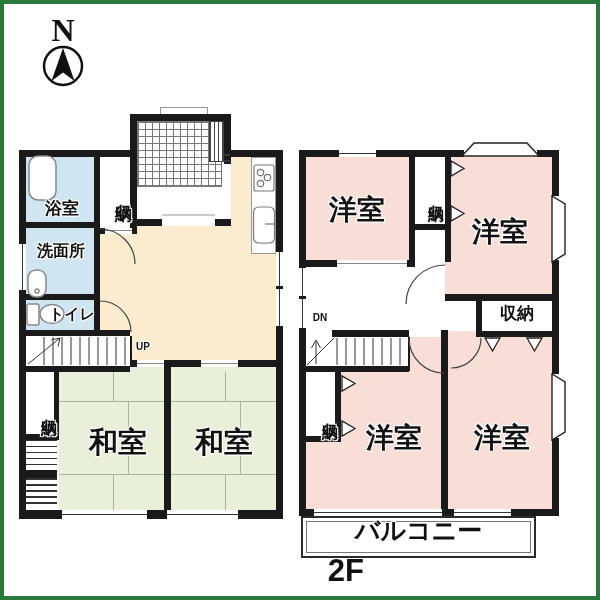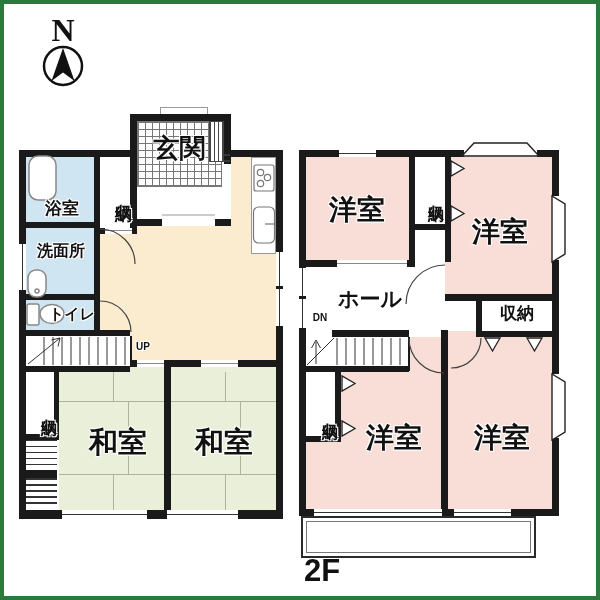--- a/index.html
+++ b/index.html
@@ -192,34 +192,33 @@
 
     <g stroke="#222" stroke-width="1.4" fill="#fff">
       <polygon points="458,152 470,139 523,139 535,152"></polygon>
       <polygon points="548,192 561,200 561,250 548,258"></polygon>
       <polygon points="548,370 561,378 561,428 548,436"></polygon>
     </g>
   </svg>
 
   <div class="lbl" style="left:44px;top:10px;width:30px;font-size:32px;font-family:'Liberation Serif','DejaVu Serif',serif;">N</div>
 
-  <div class="lbl" style="left:133px;top:131px;width:85px;font-size:26px;">玄関</div>
   <div class="lbl vert" style="left:100px;top:158px;width:28px;height:58px;font-size:17px;">収納</div>
   <div class="lbl" style="left:22px;top:196px;width:72px;font-size:17px;">浴室</div>
   <div class="lbl" style="left:20px;top:239px;width:74px;font-size:16px;">洗面所</div>
   <div class="lbl" style="left:42px;top:302px;width:52px;font-size:15px;">トイレ</div>
   <div class="lbl" style="left:126px;top:338px;width:26px;font-size:10px;">UP</div>
   <div class="lbl vert" style="left:25px;top:374px;width:28px;height:58px;font-size:16px;">収納</div>
   <div class="lbl" style="left:66px;top:423px;width:96px;font-size:29px;">和室</div>
   <div class="lbl" style="left:172px;top:423px;width:96px;font-size:29px;">和室</div>
 
   <div class="lbl" style="left:308px;top:191px;width:90px;font-size:28px;">洋室</div>
   <div class="lbl vert" style="left:412px;top:160px;width:28px;height:58px;font-size:16px;">収納</div>
   <div class="lbl" style="left:450px;top:213px;width:92px;font-size:28px;">洋室</div>
-  <div class="lbl" style="left:328px;top:284px;width:76px;font-size:21px;">ホール</div>
   <div class="lbl" style="left:303px;top:309px;width:26px;font-size:10px;">DN</div>
   <div class="lbl" style="left:480px;top:301px;width:66px;font-size:17px;">収納</div>
   <div class="lbl vert" style="left:306px;top:378px;width:28px;height:58px;font-size:16px;">収納</div>
   <div class="lbl" style="left:344px;top:419px;width:92px;font-size:28px;">洋室</div>
   <div class="lbl" style="left:452px;top:419px;width:92px;font-size:28px;">洋室</div>
-  <div class="lbl" style="left:300px;top:551px;width:60px;font-size:31px;text-align:left;">2F</div>
+  <div class="lbl" style="left:337px;top:513px;width:155px;font-size:25px;">バルコニー</div>
+  <div class="lbl" style="left:300px;top:551px;width:60px;font-size:31px;text-align:right;">2F</div>
 
 </div>
 
 </body></html>

